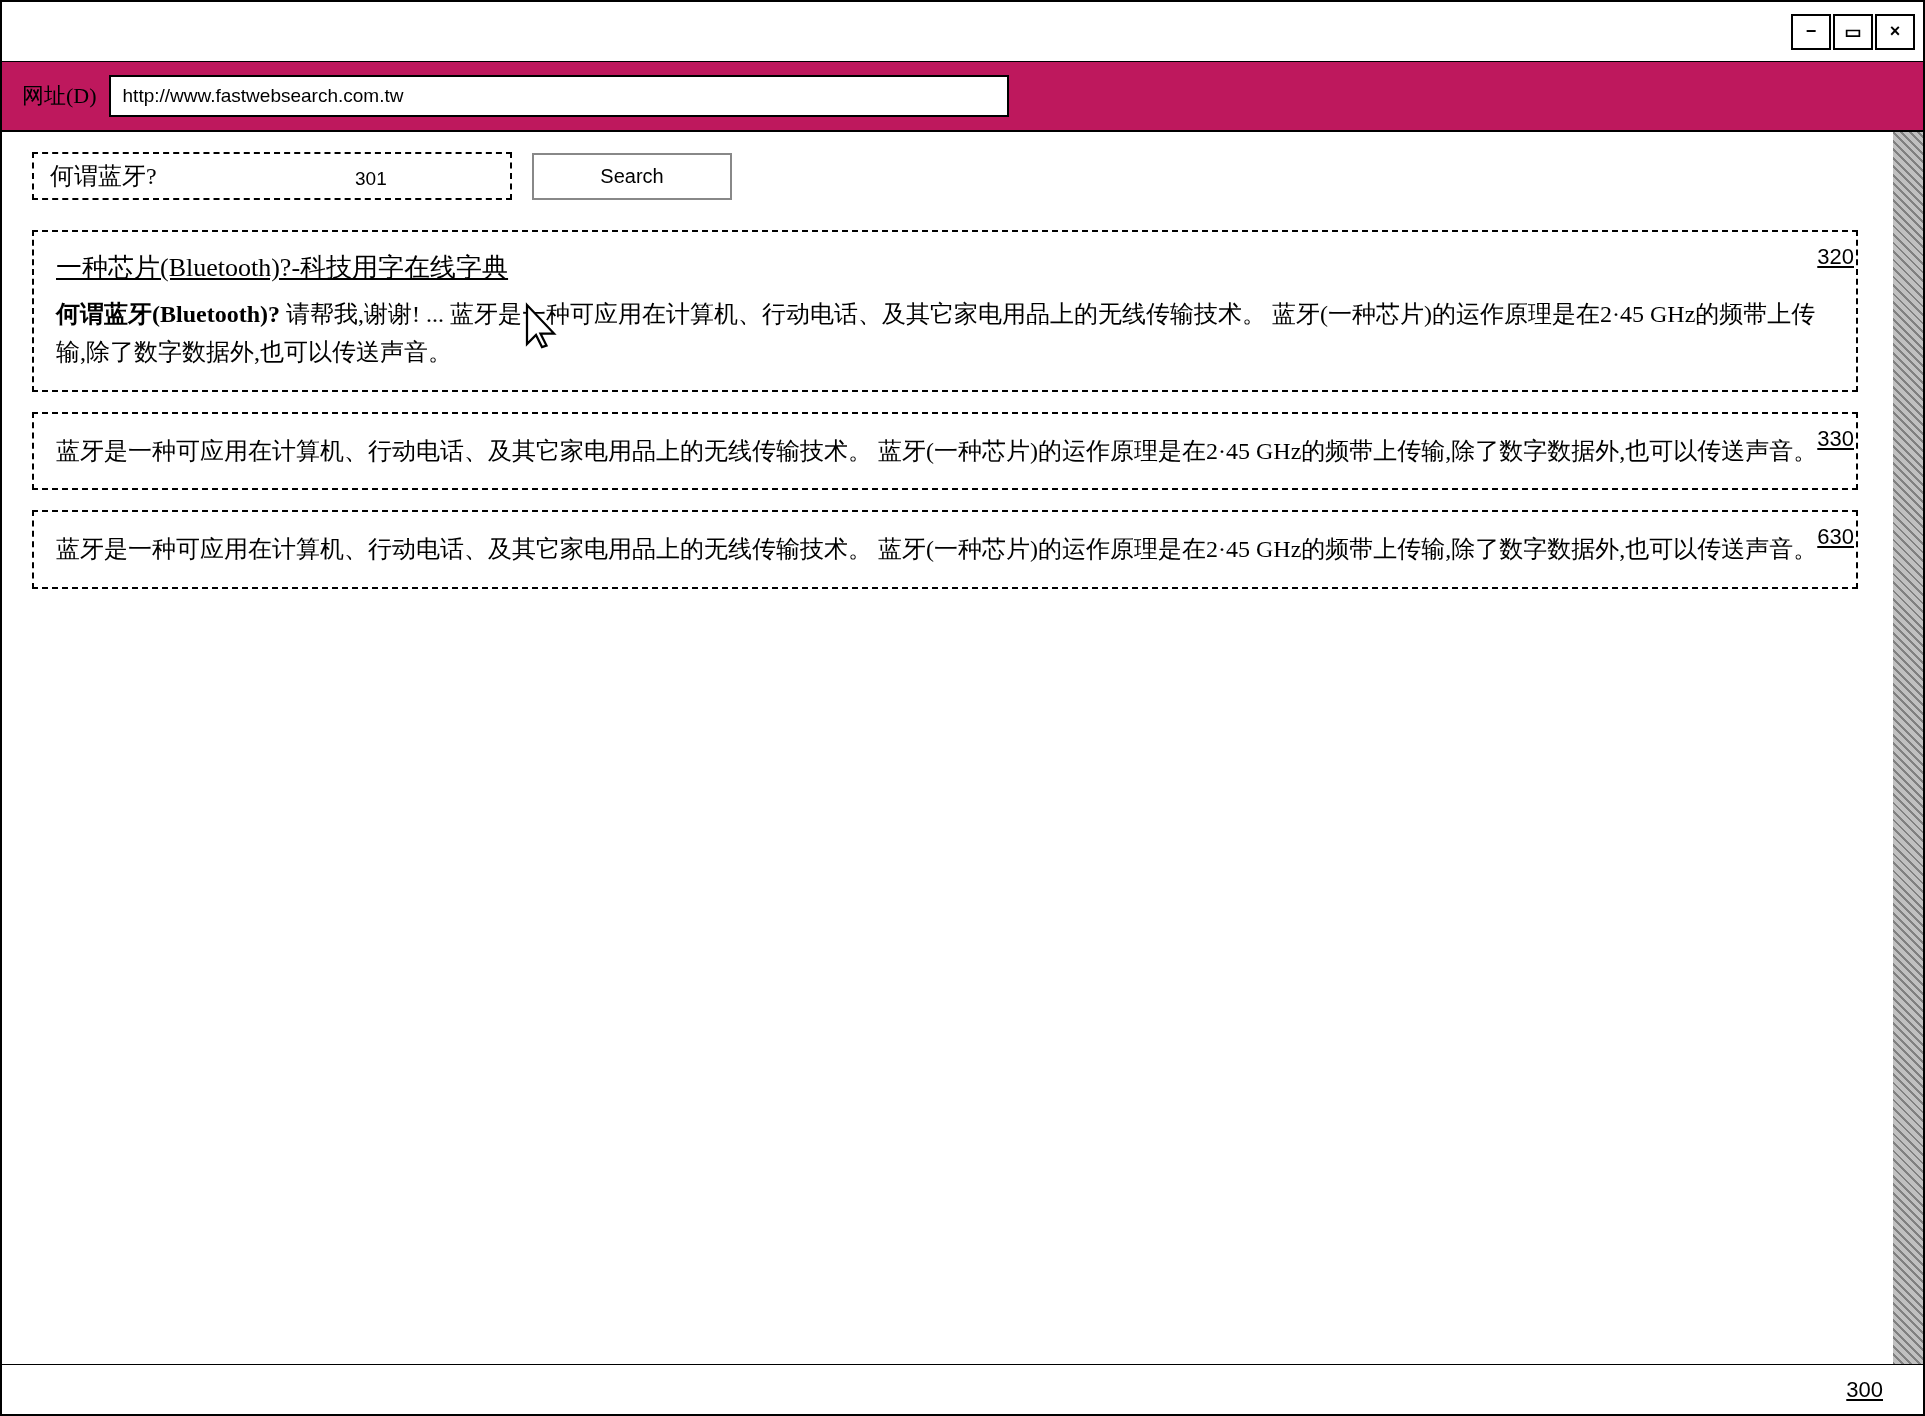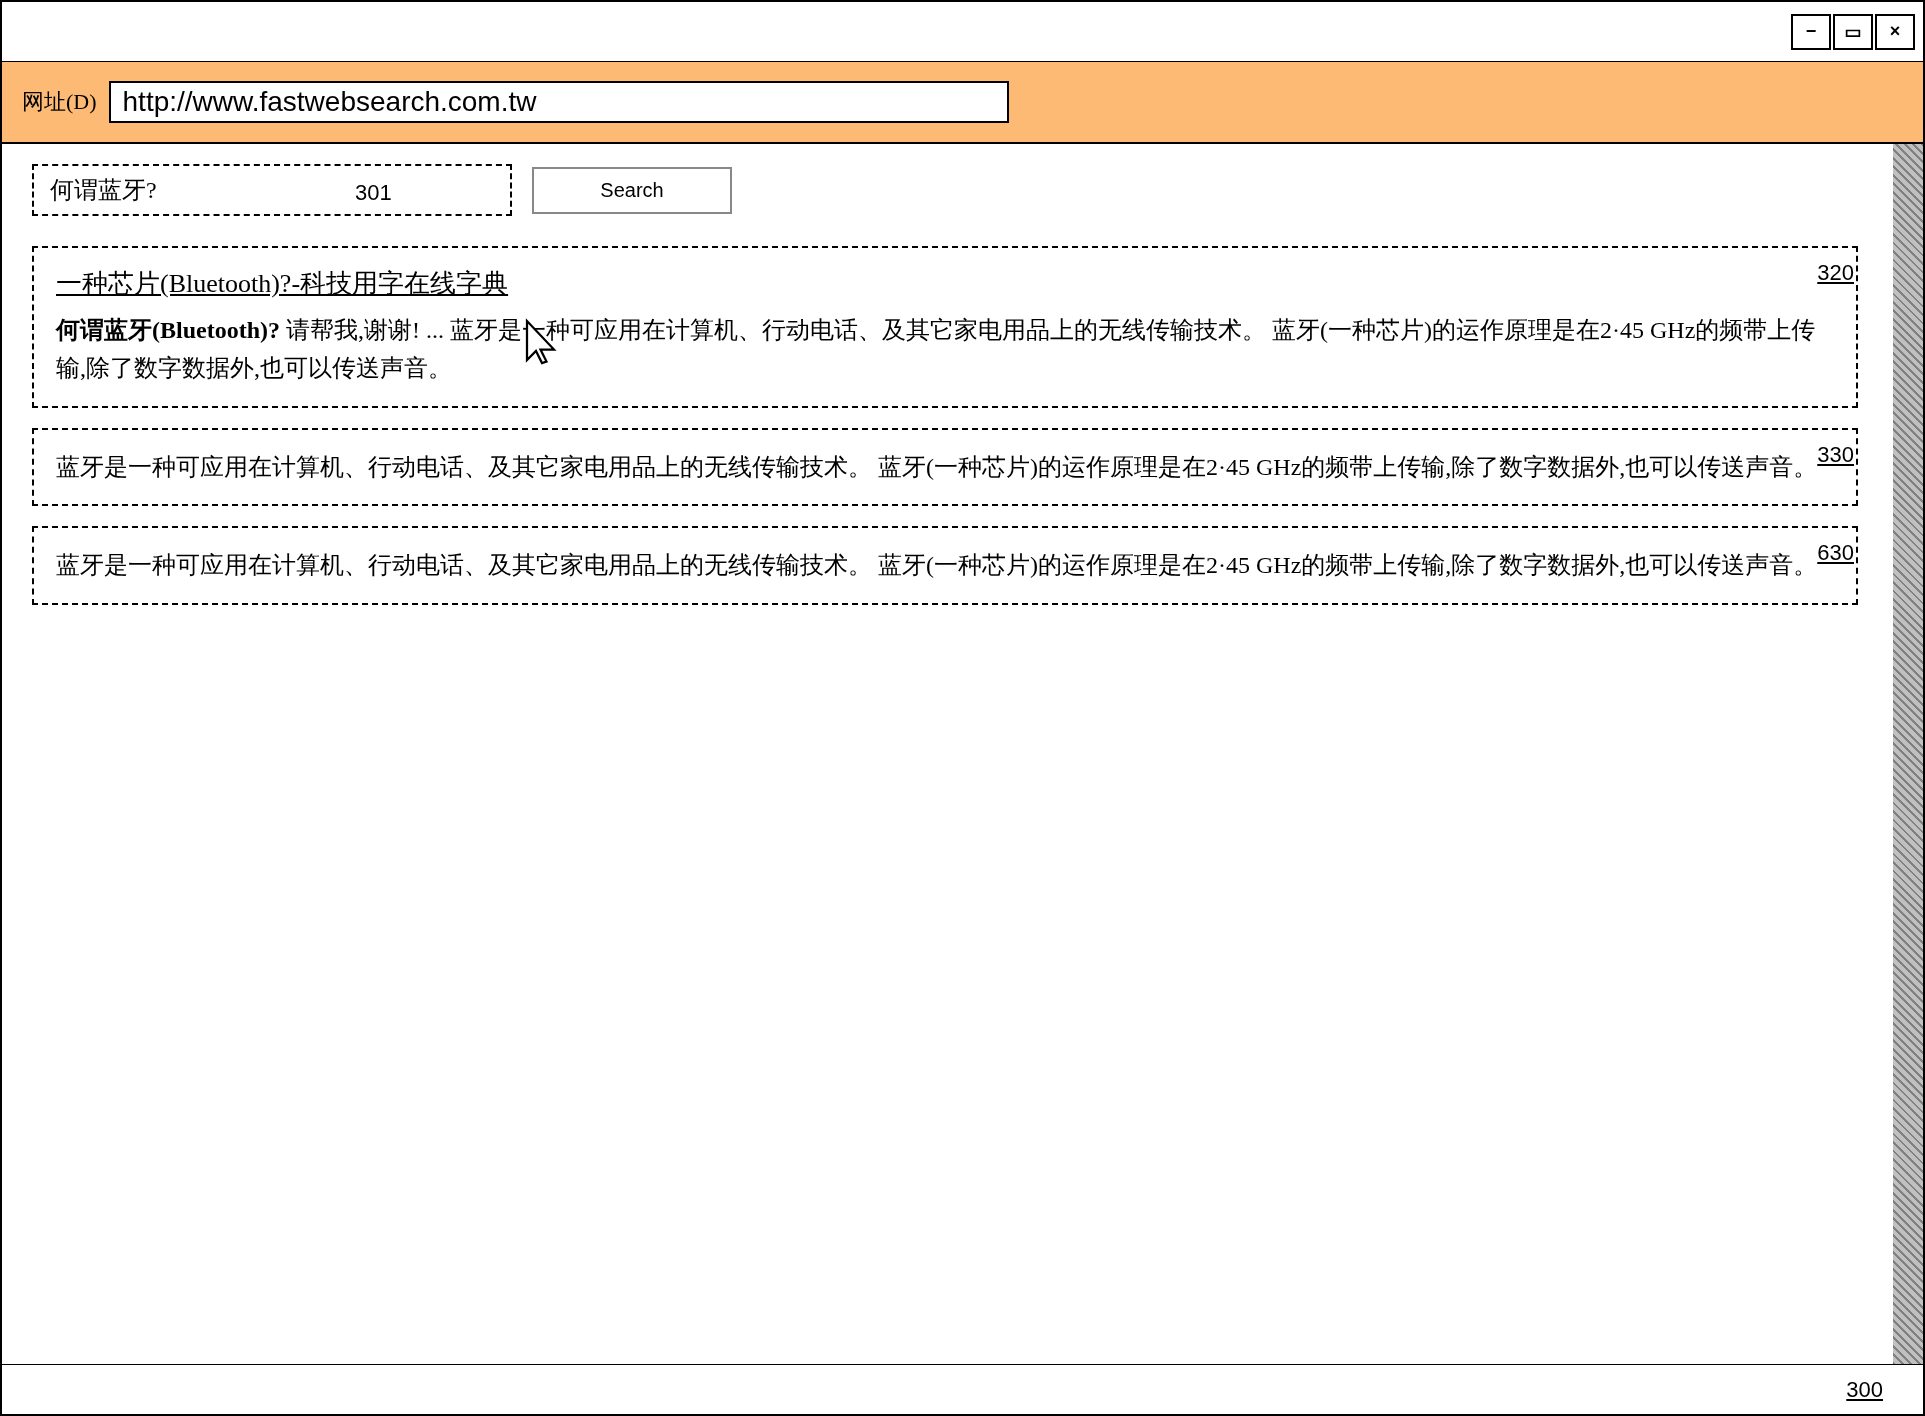--- a/index.html
+++ b/index.html
@@ -50,44 +50,44 @@
       cursor: pointer;
       display: flex;
       align-items: center;
       justify-content: center;
       font-size: 18px;
       font-weight: bold;
     }
 
     
     .address-bar {
-      background: #fdba74;
+      background: #be185d;
       border-bottom: 2px solid #000000;
-      height: 82px;
+      height: 70px;
       display: flex;
       align-items: center;
       padding: 0 20px;
       gap: 12px;
       flex-shrink: 0;
     }
 
     .address-label {
       font-size: 22px;
       font-family: "SimSun", serif;
       white-space: nowrap;
     }
 
     .address-input {
       flex: 1;
       max-width: 900px;
       height: 42px;
       border: 2px solid #000000;
       background: #ffffff;
       padding: 0 12px;
-      font-size: 28px;
+      font-size: 19px;
       font-family: Arial, sans-serif;
       outline: none;
     }
 
     
     .main-content {
       flex: 1;
       background: #ffffff;
       padding: 20px 30px;
       overflow: hidden;
@@ -133,21 +133,21 @@
     .search-input {
       border: none;
       outline: none;
       font-size: 24px;
       font-family: "SimSun", serif;
       background: transparent;
       min-width: 280px;
     }
 
     .search-count {
-      font-size: 22px;
+      font-size: 19px;
       margin-left: 10px;
       font-family: Arial, sans-serif;
       margin-top: 6px;
     }
 
     .search-button {
       border: 2px solid #888888;
       background: #ffffff;
       padding: 10px 25px;
       font-size: 20px;

